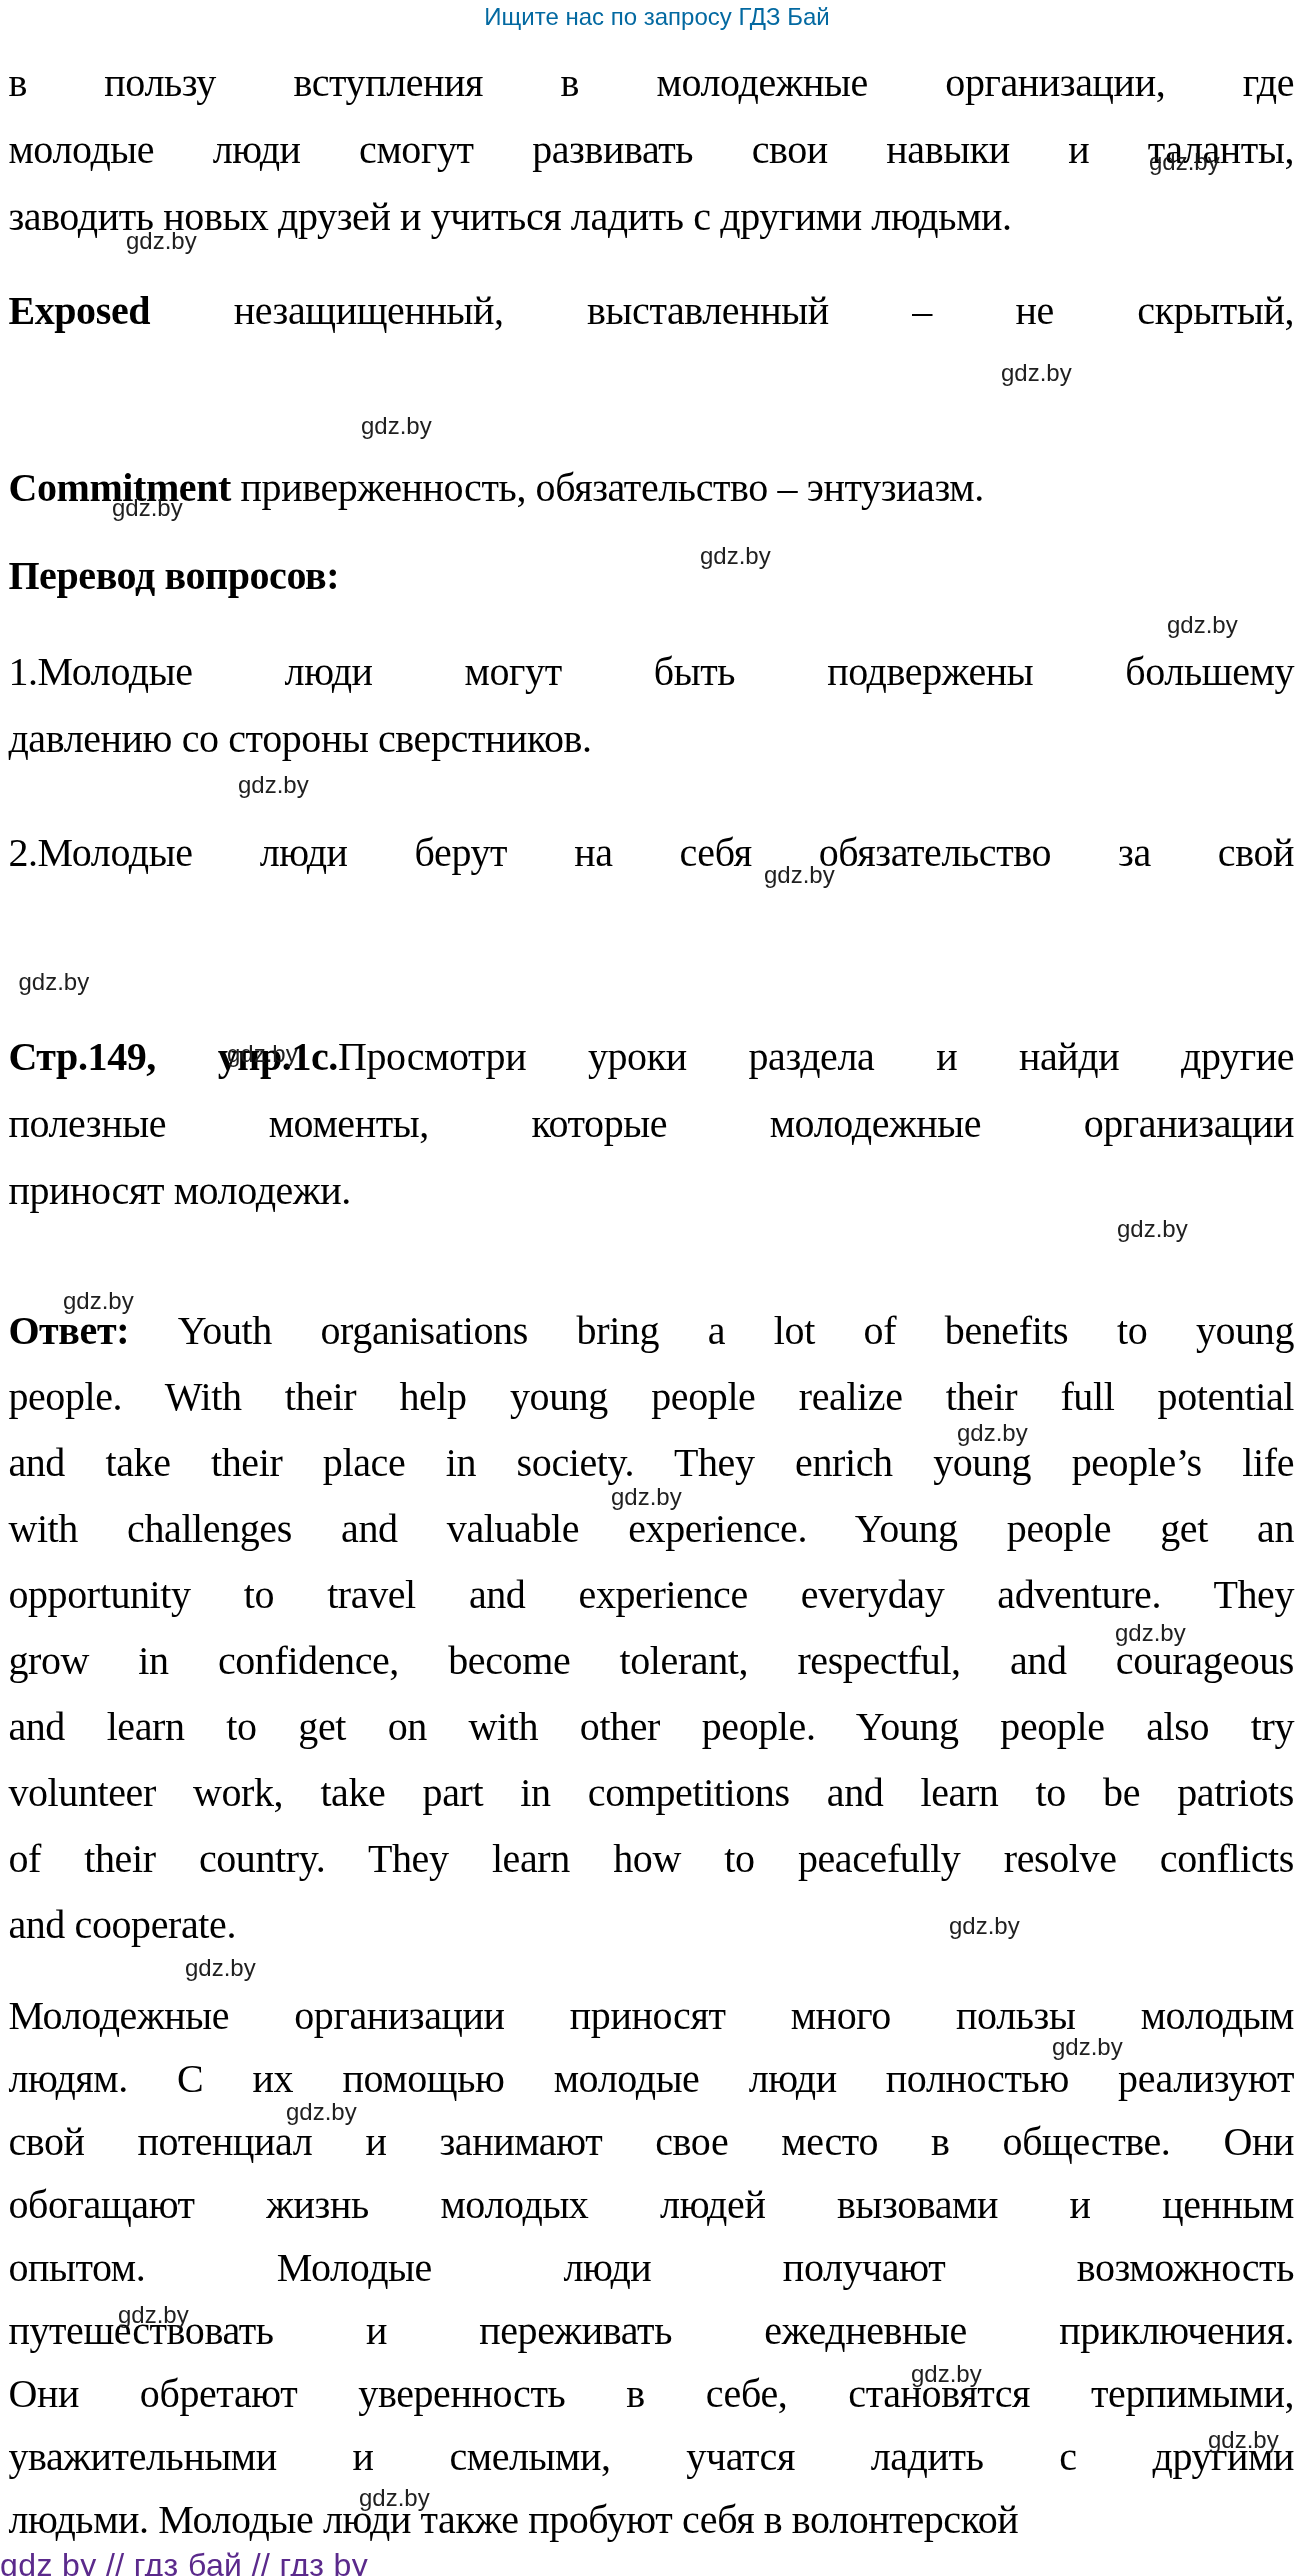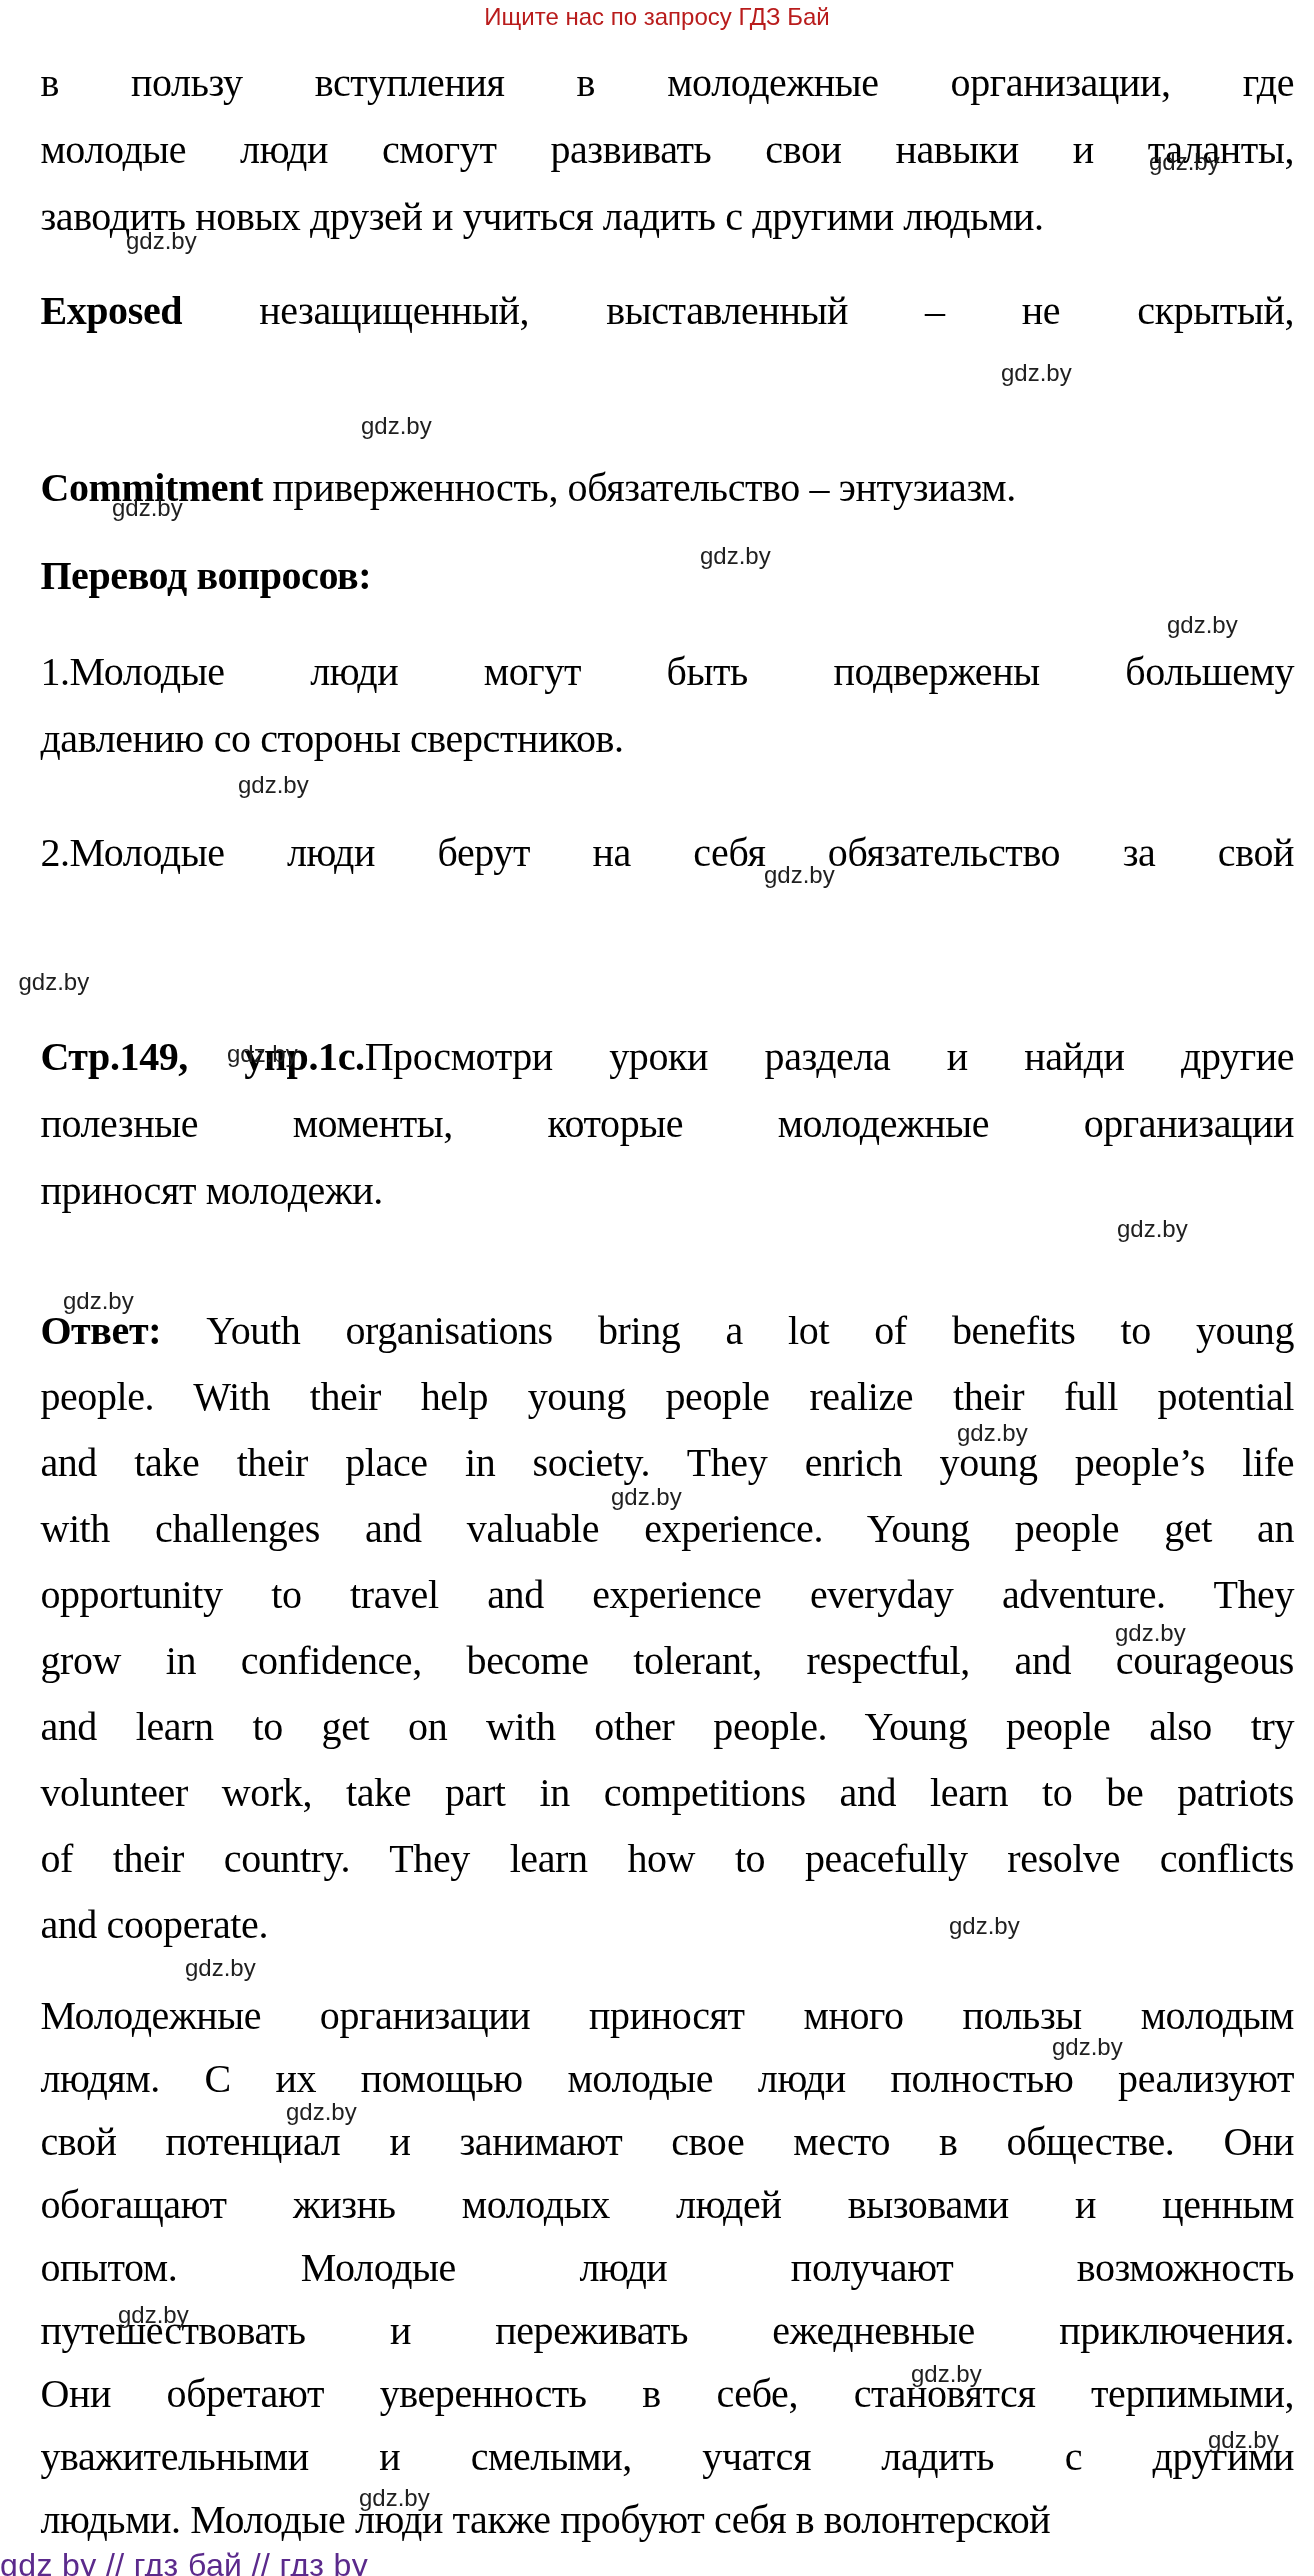--- a/index.html
+++ b/index.html
@@ -12,39 +12,39 @@
     position:absolute; top:3.4px; left:0; width:100%;
     text-align:center; font-family:"Liberation Sans","DejaVu Sans",sans-serif;
     font-size:24px; font-weight:400; letter-spacing:0px;
   }
   .block {
     position:absolute; left:8.4px; right:20px;
     font-size:40px; line-height:67px; letter-spacing:-0.4px;
   }
   .lh78 { line-height:66px; }
   .lh75 { line-height:63px; }
-  .line { text-align:justify; text-align-last:justify;margin-left:32px; }
+  .line { text-align:justify; text-align-last:justify; }
   .line.end { text-align-last:left; }
   .b { font-weight:bold; }
   .wm {
     position:absolute; font-family:"Liberation Sans","DejaVu Sans",sans-serif;
     font-size:24px; color:#1f1f1f; white-space:nowrap;
   }
   .footer {
     position:absolute; top:2547px; left:0; width:100%;
     font-family:"Liberation Sans","DejaVu Sans",sans-serif;
     font-size:32px; letter-spacing:0.4px;
   }
 </style>
 </head>
 <body>
 
 <div style="position:absolute; inset:0;">
 
-  <div class="promo" style="color: #b91c1c;">Ищите нас по запросу ГДЗ Бай</div>
+  <div class="promo" style="color: #0369a1;">Ищите нас по запросу ГДЗ Бай</div>
 
   <div class="block" style="top:49px">
     <div class="line">в пользу вступления в молодежные организации, где</div>
     <div class="line">молодые люди смогут развивать свои навыки и таланты,</div>
     <div class="line end">заводить новых друзей и учиться ладить с другими людьми.</div>
   </div>
 
   <div class="block" style="top:277px">
     <div class="line">
       <span class="b">Exposed</span>

